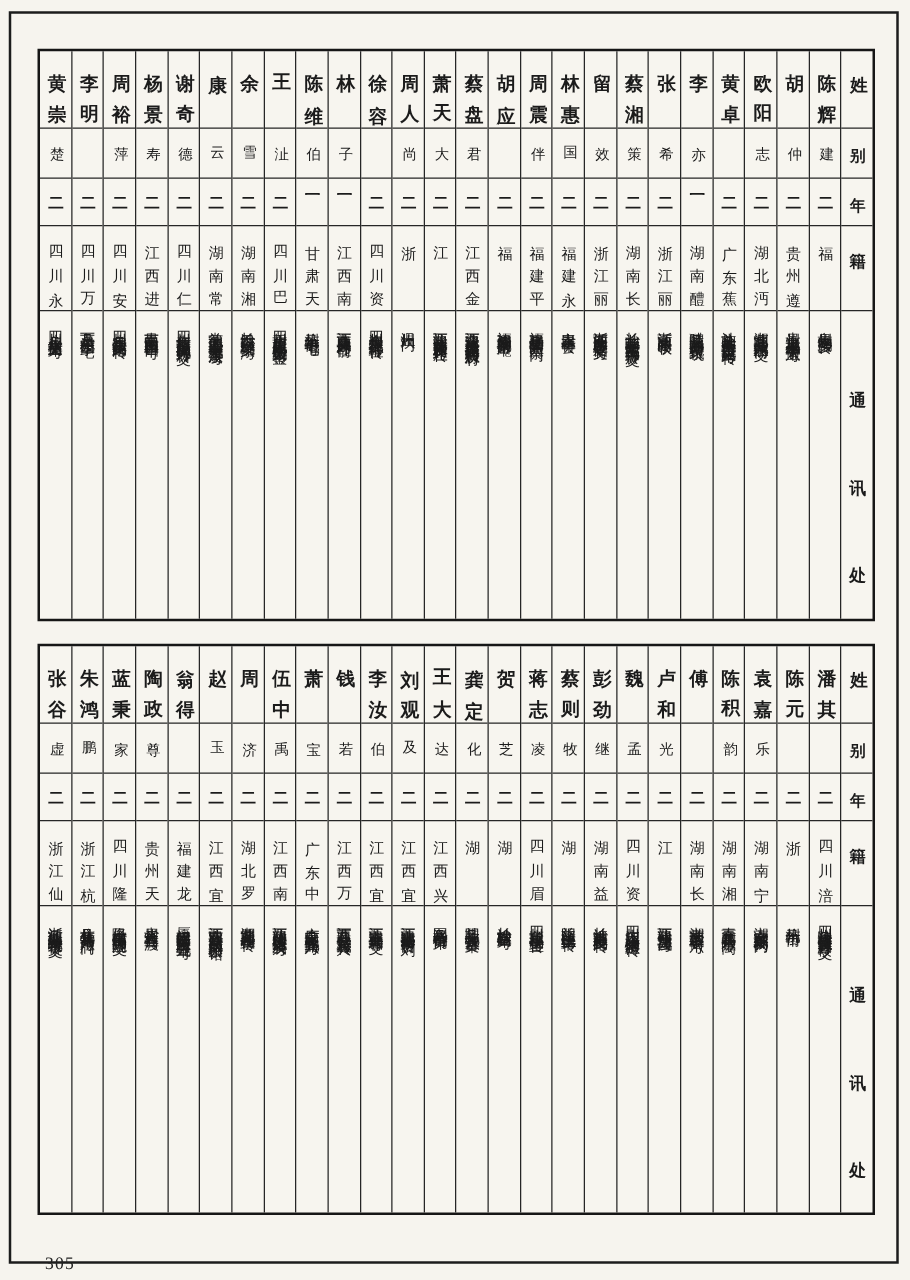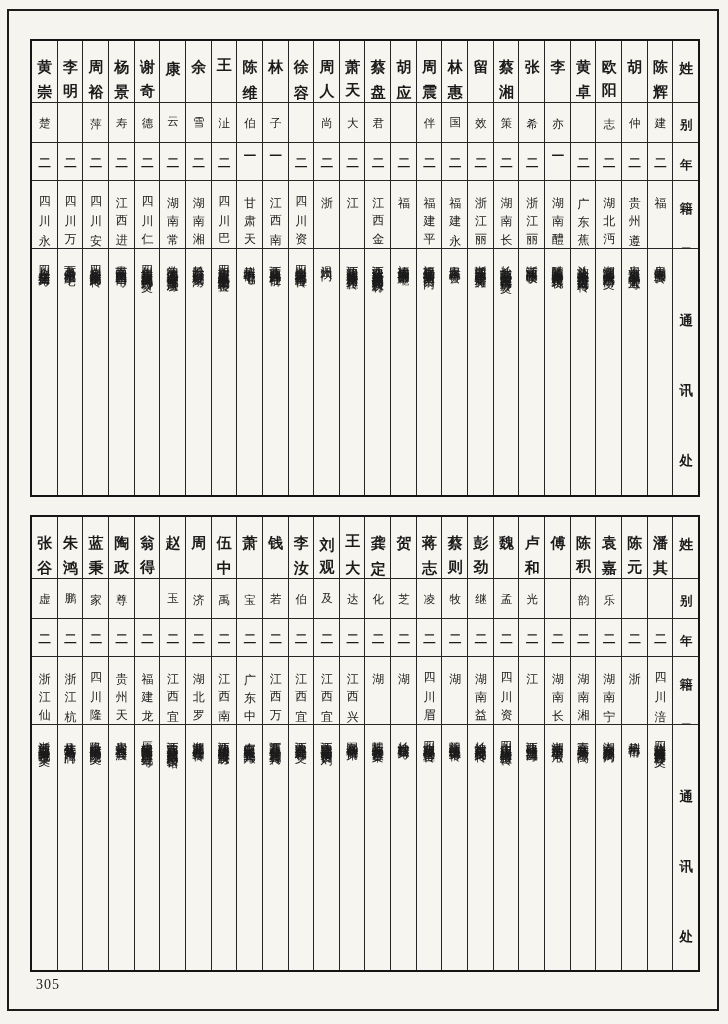--- a/index.html
+++ b/index.html
@@ -83,21 +83,21 @@
   .col.header .alias .vtext{font-size:12.5px;height:calc(100% - 10px);}
   .col.header .age .vtext{font-size:12.5px;height:calc(100% - 10px);}
   .col.header .native .vtext{font-size:13px;height:calc(100% - 22px);}
   .col.header .addr{align-items:center;}
   .col.header .addr .vtext{
     font-size:13.5px;letter-spacing:0;margin-top:0;
     height:140px;max-height:none;
     text-align-last:justify;
   }
   .pagenum{
-    position:absolute;left:36px;top:977px;
+    position:absolute;left:36px;top:1004px;
     font-size:14px;color:#222;
     letter-spacing:1px;
   }
 </style>
 </head>
 <body>
 
 <div class="scan-frame"></div>
 
 <div class="dir-table" id="table-top">

